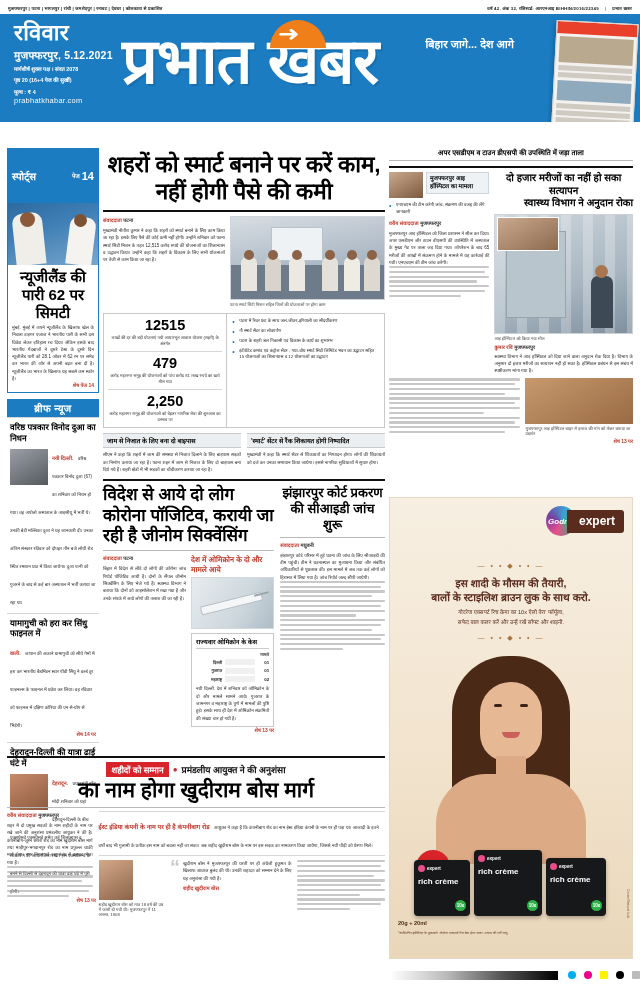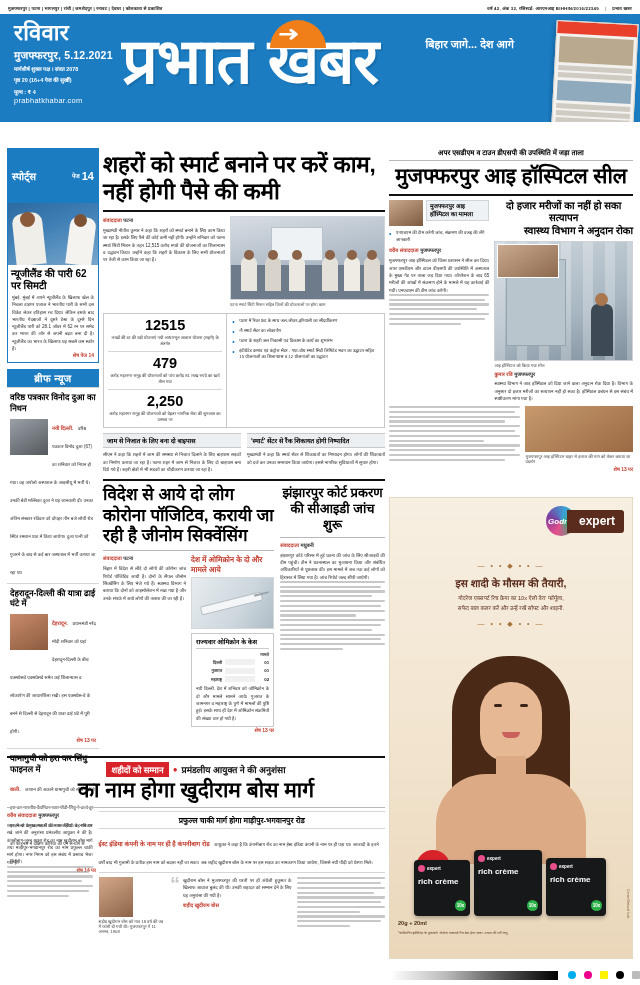--- a/index.html
+++ b/index.html
@@ -67,21 +67,21 @@
   .paper-thumb .pt-row { height:5px; margin:2px 3px; background:#cfcac2; }
   .paper-thumb .pt-img { height:26px; margin:3px; background:#b9a98f; }
   .paper-thumb .pt-img2 { height:20px; margin:3px; background:#8fa9bd; }
 
   
   .kicker-tag {
     display:inline-block; background:#d8232a; color:#fff; font-weight:800;
     font-size:8.4px; padding:2px 5px; vertical-align:middle;
   }
   .kicker-txt { font-size:9px; font-weight:700; color:#111; vertical-align:middle; }
-  .hl-1 { font-size:22.5px; font-weight:800; line-height:1.18; color:#000; letter-spacing:-.2px;}
+  .hl-1 { font-size:22.5px; font-weight:800; line-height:1.18; color:#000; letter-spacing:-.2px;text-align:center;}
   .hl-2 { font-size:17px; font-weight:800; line-height:1.2; color:#000;}
   .hl-3 { font-size:13px; font-weight:800; line-height:1.22; color:#000;}
   .hl-4 { font-size:10px; font-weight:800; line-height:1.25; color:#000;}
   .byline { font-size:5.2px; font-weight:700; color:#c0392b; }
   .byline .city { color:#333; }
   .body-txt {
     font-size:4.5px; line-height:1.62; color:#2b2b2b; text-align:justify;
   }
   .rule { border-top:1px solid #b9b9b9; }
   .rule-dark { border-top:2px solid #111; }
@@ -105,21 +105,21 @@
   .sports-hd .p { font-size:6px; font-weight:700; display:flex; gap:2px; align-items:center;}
   .sports-hd .pno{ font-size:11px; font-weight:800;}
   .sports-img {
     height:62px; background: linear-gradient(160deg,#2c6aa0 0%, #3f7fb5 40%, #79a7cc 100%);
     position:relative; overflow:hidden;
   }
   .sports-img .pl1{ position:absolute; left:6px; bottom:0; width:30px; height:52px; background:#efeee9; border-radius:10px 10px 0 0; transform:rotate(-6deg);}
   .sports-img .pl2{ position:absolute; right:4px; bottom:0; width:26px; height:48px; background:#f4f3ef; border-radius:9px 9px 0 0; transform:rotate(7deg);}
   .sports-img .face1{ position:absolute; left:12px; top:9px; width:15px; height:15px; border-radius:50%; background:#8a5a3b;}
   .sports-img .face2{ position:absolute; right:11px; top:11px; width:13px; height:13px; border-radius:50%; background:#7d5134;}
-  .sports-cap { font-size:10px; font-weight:800; line-height:1.2; padding:3px 3px 2px; }
+  .sports-cap { text-align:center; font-size:15px; font-weight:800; line-height:1.2; padding:3px 3px 2px; }
   .sports-body { padding:0 4px 4px; }
 
   .brief-hd {
     background:#1b7cc2; color:#fff; text-align:center; font-size:10px;
     font-weight:800; padding:2px 0; letter-spacing:.4px;
   }
   .brief-item { padding:4px 3px 5px; }
   .brief-ttl { font-size:8.4px; font-weight:800; line-height:1.22; }
   .thumb-sq { width:38px; height:36px; float:left; margin:3px 4px 2px 0; background:#7a6a5c; }
   .thumb-sq.modi { background: linear-gradient(150deg,#c78a6a,#8d5b3f); }
@@ -337,37 +337,37 @@
         <div class="brief-ttl">वरिष्ठ पत्रकार विनोद दुआ का निधन</div>
         <div style="margin-top:3px">
           <div class="thumb-sq man"></div>
           <span class="byline">नयी दिल्ली.</span>
           <span class="body-txt">वरिष्ठ पत्रकार विनोद दुआ (67) का शनिवार को निधन हो गया। वह अपोलो अस्पताल के आइसीयू में भर्ती थे। उनकी बेटी मल्लिका दुआ ने यह जानकारी दी। उनका अंतिम संस्कार रविवार को दोपहर तीन बजे लोधी रोड स्थित श्मशान घाट में किया जायेगा। दुआ पत्नी को गुजरने के बाद से कई बार अस्पताल में भर्ती कराया जा रहा था।</span>
         </div>
         <div style="clear:both"></div>
       </div>
 
       <div class="brief-item rule-thin">
+        <div class="brief-ttl">यामागुची को हरा कर सिंधु फाइनल में</div>
+        <div style="margin-top:3px">
+          <span class="byline">बाली.</span>
+          <span class="body-txt">जापान की अकाने यामागुची को सीधे गेमों में हरा कर भारतीय बैडमिंटन स्टार पीवी सिंधु ने वर्ल्ड टूर फाइनल्स के फाइनल में प्रवेश कर लिया। वह रविवार को फाइनल में दक्षिण कोरिया की एन से-योंग से भिड़ेंगी।</span>
+        </div>
+        <div class="pagelink">शेष 14 पर</div>
+      </div>
+
+      <div class="brief-item rule-thin">
         <div class="brief-ttl">देहरादून-दिल्ली की यात्रा ढाई घंटे में</div>
         <div style="margin-top:3px">
           <div class="thumb-sq modi"></div>
           <span class="byline">देहरादून.</span>
           <span class="body-txt">प्रधानमंत्री नरेंद्र मोदी शनिवार को यहां देहरादून-दिल्ली के बीच एक्सप्रेसवे एक्सप्रेसवे समेत कई शिलान्यास व लोकार्पण की आधारशिला रखी। इस एक्सप्रेस-वे के बनने से दिल्ली से देहरादून की यात्रा ढाई घंटे में पूरी होगी।</span>
         </div>
         <div style="clear:both"></div>
         <div class="pagelink">शेष 13 पर</div>
-      </div>
-
-      <div class="brief-item rule-thin">
-        <div class="brief-ttl">यामागुची को हरा कर सिंधु फाइनल में</div>
-        <div style="margin-top:3px">
-          <span class="byline">बाली.</span>
-          <span class="body-txt">जापान की अकाने यामागुची को सीधे गेमों में हरा कर भारतीय बैडमिंटन स्टार पीवी सिंधु ने वर्ल्ड टूर फाइनल्स के फाइनल में प्रवेश कर लिया। वह रविवार को फाइनल में दक्षिण कोरिया की एन से-योंग से भिड़ेंगी।</span>
-        </div>
-        <div class="pagelink">शेष 14 पर</div>
       </div>
     </div>
   </div>
 
   <div class="col-mid">
 
 
     <div class="hl-1" style="margin-top:4px">शहरों को स्मार्ट बनाने पर करें काम, नहीं होगी पैसे की कमी</div>
 
     <div class="rule-dark" style="margin-top:5px"></div>
@@ -513,21 +513,20 @@
         <div class="tl s2"></div>
           <div class="tl s1"></div>
           <div class="tl s5"></div>
       </div>
     </div>
   </div>
 
   <div class="col-right">
     <div style="text-align:center; font-size:7px; font-weight:700;">अपर एसडीएम व टाउन डीएसपी की उपस्थिति में जड़ा ताला</div>
     <div class="rule" style="margin-top:3px"></div>
-    <div class="hl-1" style="text-align:center; margin-top:3px; font-size:21px;">मुजफ्फरपुर आइ हॉस्पिटल सील</div>
     <div class="rule-dark" style="margin-top:5px"></div>
 
     <div style="display:flex; gap:5px; margin-top:4px;">
       <div style="width:42%">
         <div style="display:flex; gap:3px; align-items:flex-start;">
           <div style="width:34px;height:26px;background:linear-gradient(150deg,#c9a98f,#7d5a3f);"></div>
           <div style="flex:1; background:#eef2f5; border:1px solid #cfd6db; font-size:6px; font-weight:800; padding:2px 3px; line-height:1.3;">मुजफ्फरपुर आइ हॉस्पिटल का मामला</div>
         </div>
         <div class="bul" style="margin-top:4px">एनएचएम की टीम करेगी जांच, संक्रमण की वजह की लेंगे जानकारी</div>
         <div class="byline">
@@ -587,20 +586,21 @@
 
   <div class="ad-box">
     <div class="godrej-badge">
       <div class="godrej-logo">Godrej</div>
       <div class="godrej-word">expert</div>
     </div>
 
     <div style="position:absolute; left:14px; right:14px; top:64px;">
       <div class="ad-orn">— • • ◆ • • —</div>
       <div class="ad-h" style="margin-top:6px">इस शादी के मौसम की तैयारी,</div>
+      <div class="ad-h">बालों के स्टाइलिश ब्राउन लुक के साथ करो.</div>
       <div class="ad-sub">गोदरेज एक्सपर्ट रिच क्रेमा का 10x ऐलो वेरा' फॉर्मूला,</div>
       <div class="ad-sub" style="margin-top:1px">सफेद बाल कलर करें और उन्हें रखें सॉफ्ट और शाइनी.</div>
       <div class="ad-orn" style="margin-top:7px">— • • ◆ • • —</div>
     </div>
 
     <div class="ad-model">
       <div class="hair"></div>
       <div class="face"></div>
       <div class="eye l"></div>
       <div class="eye r"></div>
@@ -662,21 +662,20 @@
         <div class="body-txt" style="margin-top:3px">शहर में दो प्रमुख सड़कों के नाम शहीदों के नाम पर रखे जाने की अनुशंसा प्रमंडलीय आयुक्त ने की है। कंपनीबाग-जूरन छपरा रोड का नाम खुदीराम बोस मार्ग तथा माड़ीपुर-भगवानपुर रोड का नाम प्रफुल्ल चाकी मार्ग होगा। नगर निगम को इस संबंध में प्रस्ताव भेजा गया है।</div>
         <div class="tl s1"></div>
           <div class="tl s2"></div>
           <div class="tl s1"></div>
           <div class="tl s3"></div>
         <div class="tl s1"></div>
           <div class="tl s2"></div>
           <div class="tl s4"></div>
       </div>
       <div style="width:77%">
-        <div class="bot-sub rule-thin">प्रफुल्ल चाकी मार्ग होगा माड़ीपुर-भगवानपुर रोड</div>
         <div class="rule-thin"></div>
         <div style="margin-top:3px;">
           <span style="font-size:6.4px; font-weight:800; color:#c0392b;">ईस्ट इंडिया कंपनी के नाम पर ही है कंपनीबाग रोड</span>
           <span class="body-txt">आयुक्त ने कहा है कि कंपनीबाग रोड का नाम ईस्ट इंडिया कंपनी के नाम पर ही पड़ा था। आजादी के इतने वर्षों बाद भी गुलामी के प्रतीक इस नाम को बदला नहीं जा सका। अब शहीद खुदीराम बोस के नाम पर इस सड़क का नामकरण किया जायेगा, जिससे नयी पीढ़ी को प्रेरणा मिले।</span>
         </div>
         <div class="rule-thin" style="margin-top:4px"></div>
         <div style="display:flex; gap:5px; margin-top:4px;">
           <div style="width:24%">
             <div class="mini-face"></div>
             <div class="cap-line">शहीद खुदीराम बोस को मात्र 18 वर्ष की उम्र में फांसी दी गयी थी। मुजफ्फरपुर में 11 अगस्त, 1908</div>

